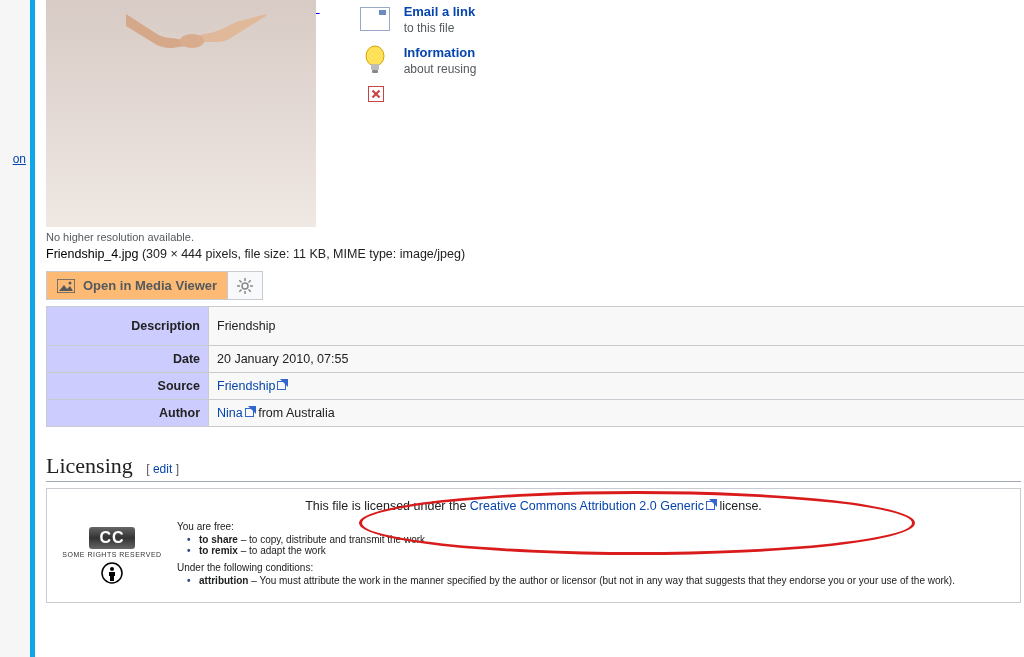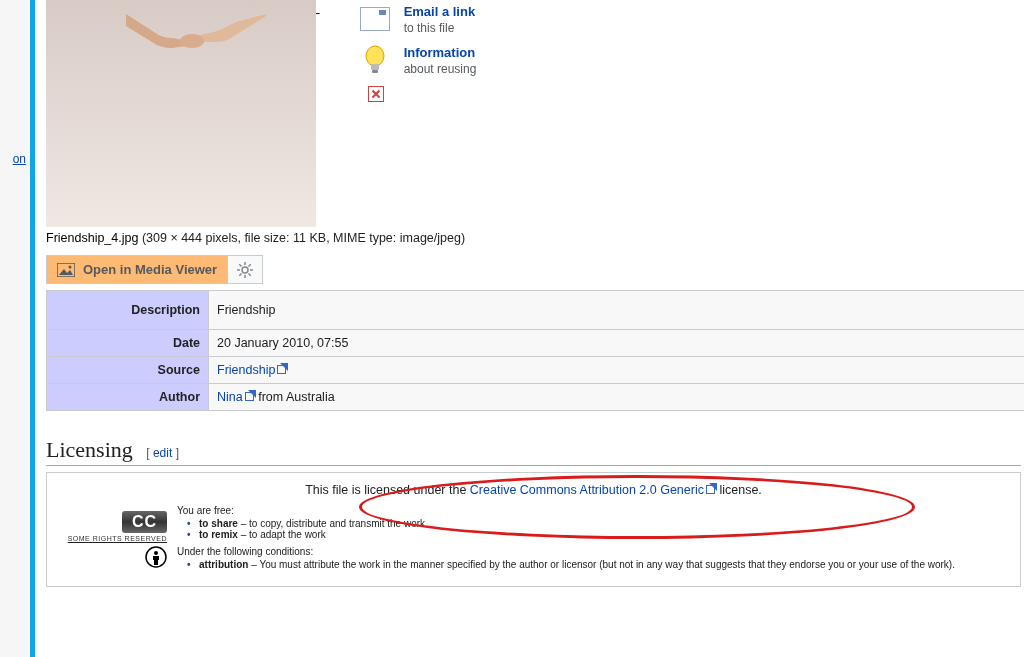--- a/index.html
+++ b/index.html
@@ -229,22 +229,21 @@
     border-radius: 50%;
     pointer-events: none;
   }
   .license-body {
     display: flex;
     padding: 0 0 10px 0;
   }
   .cc-logo-col {
     width: 110px;
     padding: 6px 10px 0 10px;
-    text-align: right;
-    text-decoration: underline;
+    text-align: center;
   }
   .cc-logo {
     display: inline-block;
     background: linear-gradient(to bottom, #666 0%, #333 50%, #666 100%);
     color: #fff;
     font-family: Arial, sans-serif;
     font-weight: bold;
     font-size: 16px;
     padding: 2px 10px;
     border-radius: 3px;
@@ -320,20 +319,21 @@
           </div>
           <div class="action-text">
             <a href="#">Information</a>
             <div class="sub">about reusing</div>
           </div>
         </div>
         <div class="broken-img"></div>
       </div>
     </div>
 
+    <div class="no-higher">No higher resolution available.</div>
 
     <div class="file-details">
       <a href="#">Friendship_4.jpg</a><span> (309 × 444 pixels, file size: 11 KB, MIME type: image/jpeg)</span>
     </div>
 
     <div class="media-viewer-bar">
       <div class="mv-button">
         <svg width="18" height="14">
             <rect x="0" y="0" width="18" height="14" fill="none" stroke="#54595d" stroke-width="1.5"></rect>
             <polygon points="2,12 7,6 10,10 13,7 16,12" fill="#54595d"></polygon>

